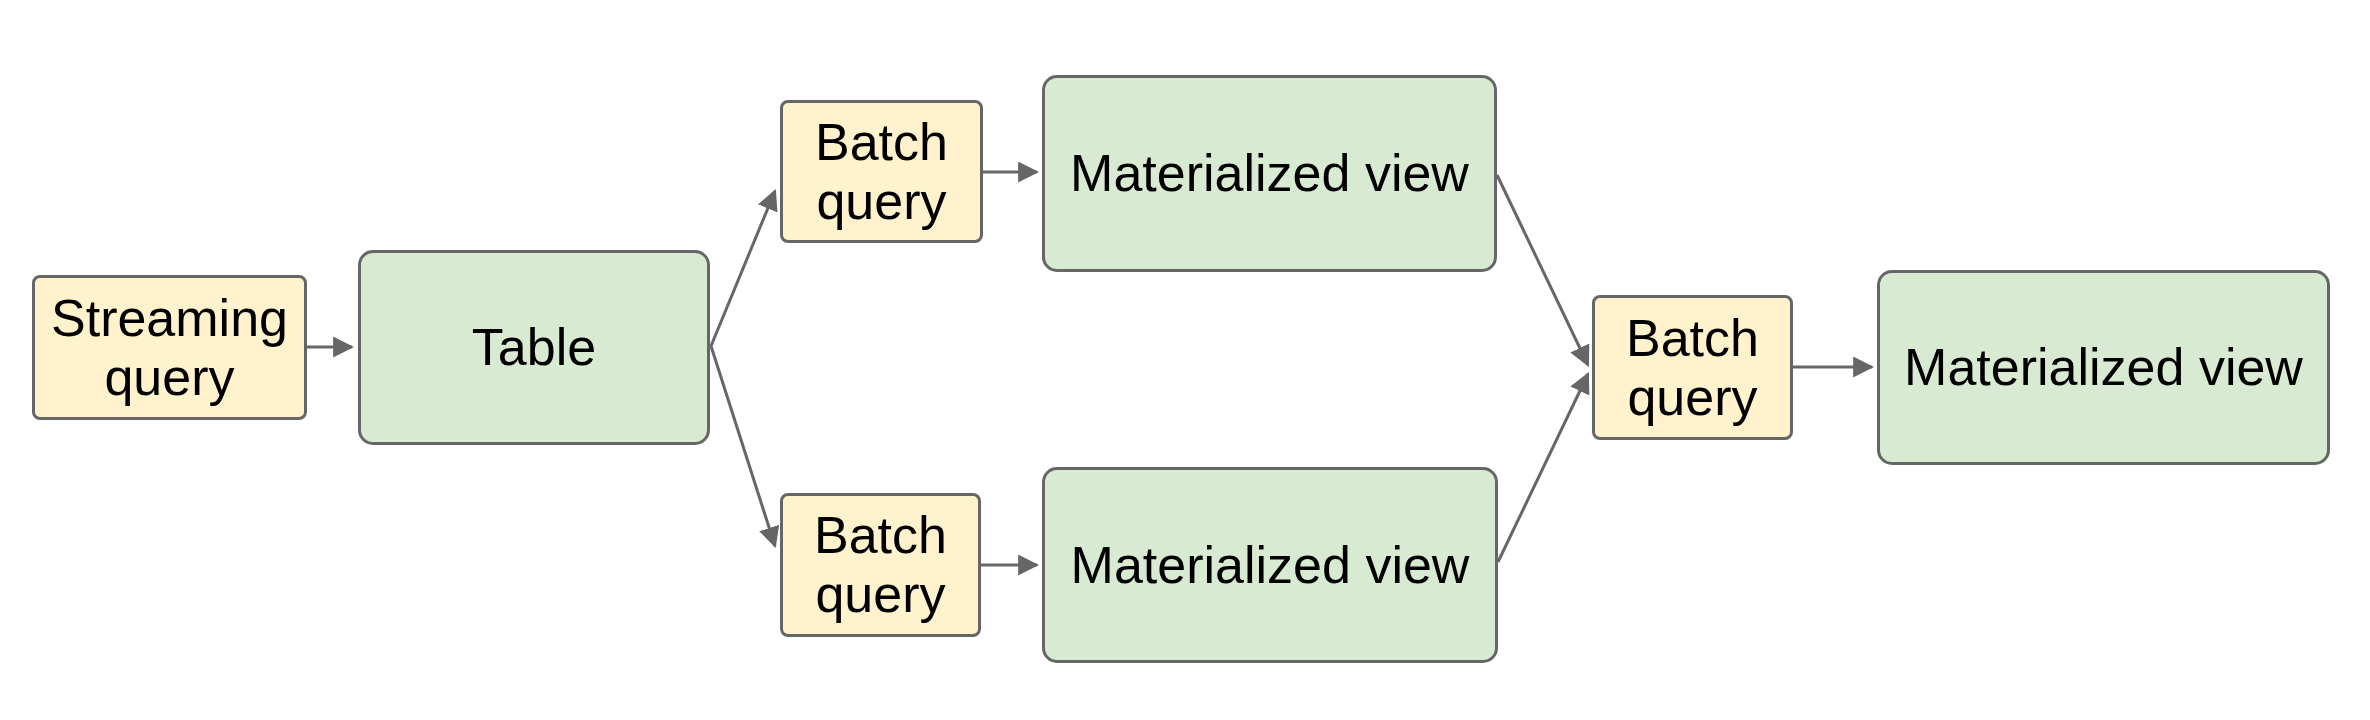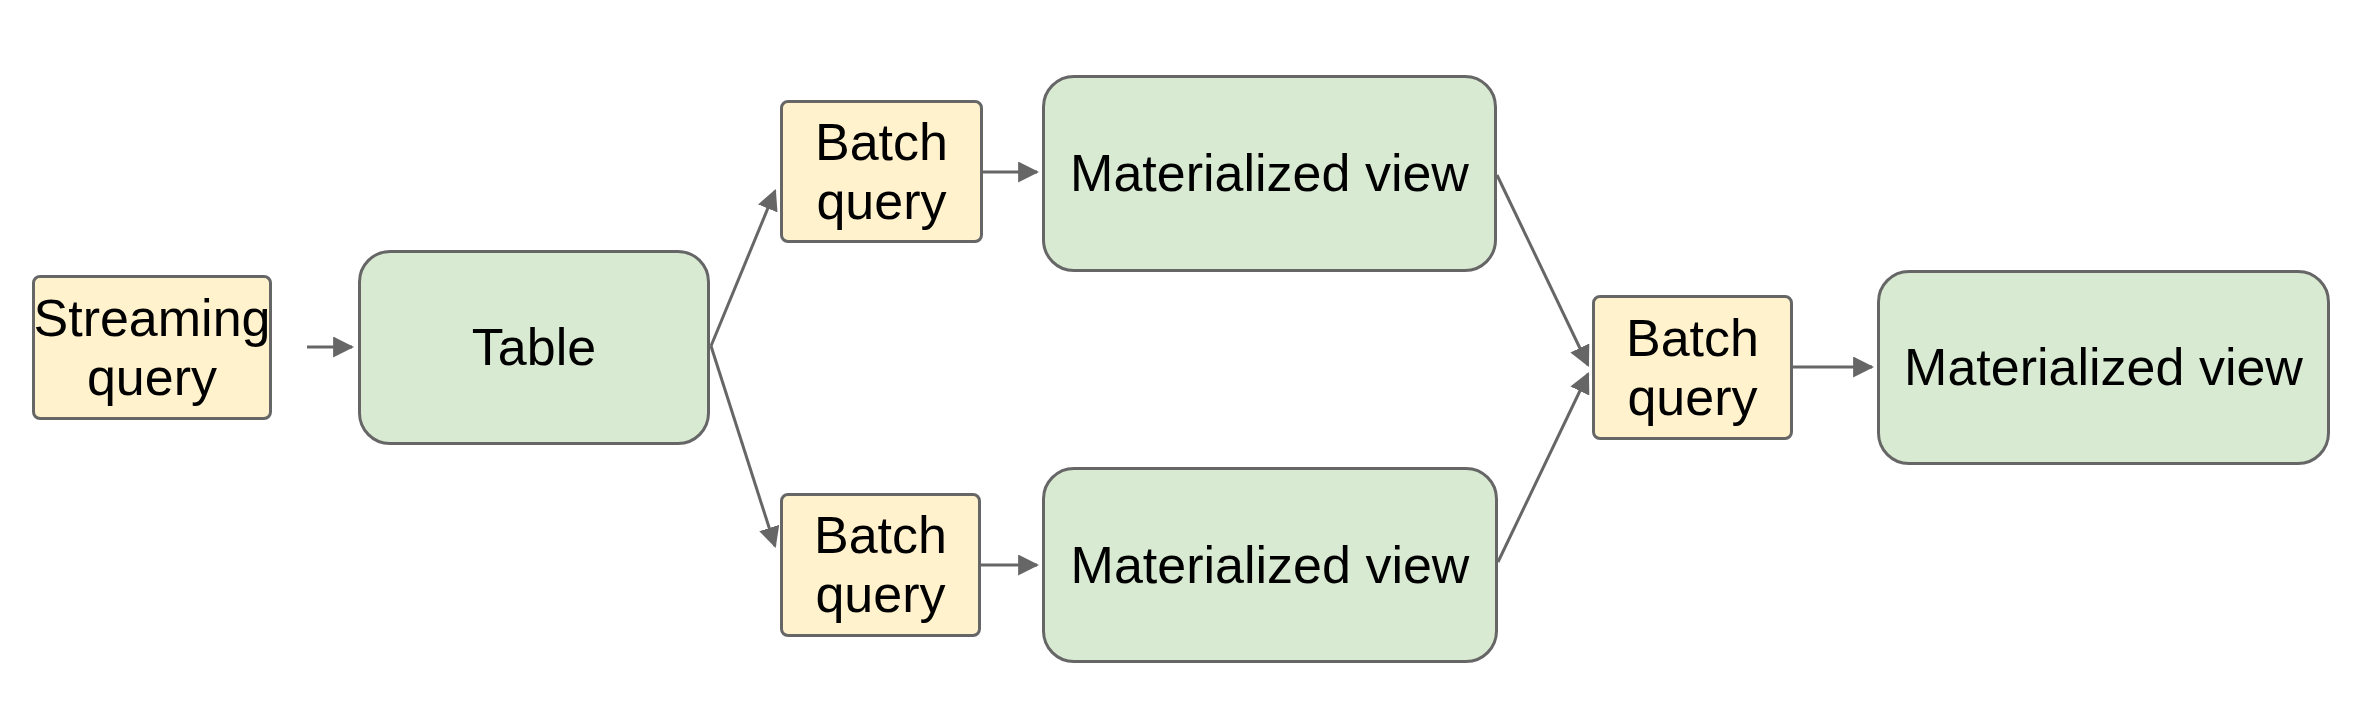--- a/index.html
+++ b/index.html
@@ -49,23 +49,23 @@
     font-size: 52px;
     line-height: 1.13;
     padding: 0 6px;
   }
   .node.query {
     background: var(--query-fill);
     border-radius: 8px;
   }
   .node.dataset {
     background: var(--dataset-fill);
-    border-radius: 32px;
+    border-radius: 15px;
   }
-  #n-streaming   { left: 32px;   top: 275px; width: 240px; height: 145px; }
+  #n-streaming   { left: 32px;   top: 275px; width: 275px; height: 145px; }
   #n-table       { left: 358px;  top: 250px; width: 352px; height: 195px; }
   #n-bq-top      { left: 780px;  top: 100px; width: 203px; height: 143px; }
   #n-mv-top      { left: 1042px; top: 75px;  width: 455px; height: 197px; }
   #n-bq-bottom   { left: 780px;  top: 493px; width: 201px; height: 144px; }
   #n-mv-bottom   { left: 1042px; top: 467px; width: 456px; height: 196px; }
   #n-bq-final    { left: 1592px; top: 295px; width: 201px; height: 145px; }
   #n-mv-final    { left: 1877px; top: 270px; width: 453px; height: 195px; }
 </style>
 </head>
 <body>

